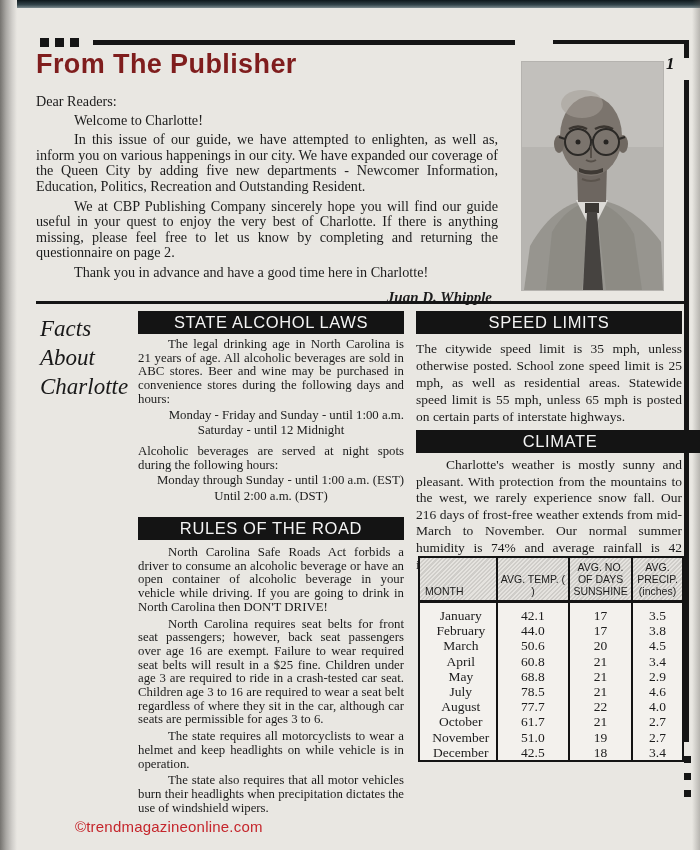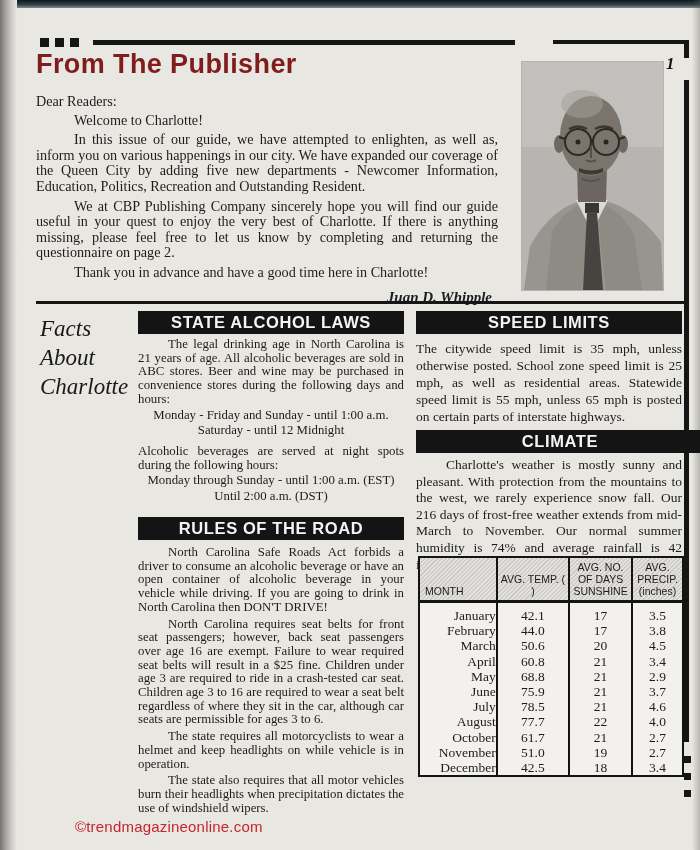--- a/index.html
+++ b/index.html
@@ -29,52 +29,52 @@
   .sig{margin-top:9px;text-align:right;padding-right:14px;font-style:italic;font-weight:bold;font-size:15px;}
 
   .photo{position:absolute;left:522px;top:62px;width:141px;height:228px;margin:0;box-shadow:0 0 0 1px #b5b3af;}
   .photo svg{display:block;}
 
   .rule{position:absolute;left:36px;top:301px;width:650px;height:3px;background:#151515;}
 
   .facts{position:absolute;left:40px;top:314px;font-style:italic;font-size:23px;line-height:29px;color:#191919;}
 
   
-  .bar{position:absolute;height:23px;background:#141414;color:#f4f4f4;font-family:"Liberation Sans",sans-serif;font-weight:bold;font-size:16.5px;line-height:23px;text-align:center;letter-spacing:.6px;}
+  .bar{position:absolute;height:23px;background:#141414;color:#f4f4f4;font-family:"Liberation Sans",sans-serif;font-weight:normal;font-size:16.5px;line-height:23px;text-align:center;letter-spacing:.6px;}
   .bar-alcohol{left:138px;top:311px;width:266px;}
   .bar-speed{left:416px;top:311px;width:266px;}
   .bar-rules{left:138px;top:517px;width:266px;}
   .bar-climate{left:416px;top:430px;width:288px;}
 
   
   .colA{position:absolute;left:138px;width:266px;font-size:12.8px;line-height:13.7px;text-align:justify;}
   .colA p{margin:0;}
   .alcohol-body{top:338px;}
   .rules-body{top:546px;}
   .rules-body p{margin-bottom:3px;text-indent:30px;}
   .intro{text-indent:30px;}
-  .hline{margin-top:2px;text-align:center;}
+  .hline{margin-top:2px;text-align:right;}
   .hcenter{text-align:center;}
   .mt{margin-top:7px !important;}
 
   .colB{position:absolute;left:416px;width:266px;font-size:13.5px;text-align:justify;}
   .speed-body{top:340px;line-height:17px;}
   .climate-body{top:457px;line-height:16.6px;}
   .colB p{margin:0;}
 
   
   .table-wrap{position:absolute;left:418px;top:556px;width:262px;border:2.5px solid #141414;background:#f3f1ed;}
   .table-title{background:#141414;color:#f6f6f6;font-family:"Liberation Sans",sans-serif;font-weight:bold;font-size:14.5px;line-height:22px;padding-left:5px;letter-spacing:.3px;border-bottom:2px solid #141414;}
   table{width:100%;table-layout:fixed;border-collapse:collapse;}
   th{vertical-align:bottom;font-family:"Liberation Sans",sans-serif;font-weight:normal;font-size:10.5px;line-height:12px;padding:3px 2px;text-align:center;border-left:2px solid #141414;border-bottom:3px solid #141414;background:repeating-linear-gradient(135deg,#cfcdc9 0 1.5px,#e5e3df 1.5px 3px);}
   th:first-child{border-left:none;text-align:left;padding-left:5px;}
   th:nth-child(1){width:29%;}th:nth-child(2){width:28%;}th:nth-child(3){width:24%;}th:nth-child(4){width:19%;}
   tbody tr:first-child td{padding-top:5px;}
   td{font-size:13.5px;line-height:15.2px;text-align:center;border-left:2px solid #141414;padding:0;}
-  td.month{border-left:none;text-align:right;padding-left:6px;}
+  td.month{border-left:none;text-align:center;padding-left:6px;}
   tbody tr:last-child td{padding-bottom:0;}
 
   .watermark{position:absolute;left:75px;top:818px;font-family:"Liberation Sans",sans-serif;font-size:15px;color:#c5262c;letter-spacing:.2px;}
 </style>
 </head>
 <body>
 
 <div class="page">
   <div class="top-edge"></div>
   <div class="spine"></div>
@@ -204,26 +204,20 @@
             <td class="num">21</td>
             <td class="num">3.4</td>
           </tr>
           <tr>
             <td class="month">May</td>
             <td class="num">68.8</td>
             <td class="num">21</td>
             <td class="num">2.9</td>
           </tr>
           <tr>
-            <td class="month">June</td>
-            <td class="num">75.9</td>
-            <td class="num">21</td>
-            <td class="num">3.7</td>
-          </tr>
-          <tr>
             <td class="month">July</td>
             <td class="num">78.5</td>
             <td class="num">21</td>
             <td class="num">4.6</td>
           </tr>
           <tr>
             <td class="month">August</td>
             <td class="num">77.7</td>
             <td class="num">22</td>
             <td class="num">4.0</td>

